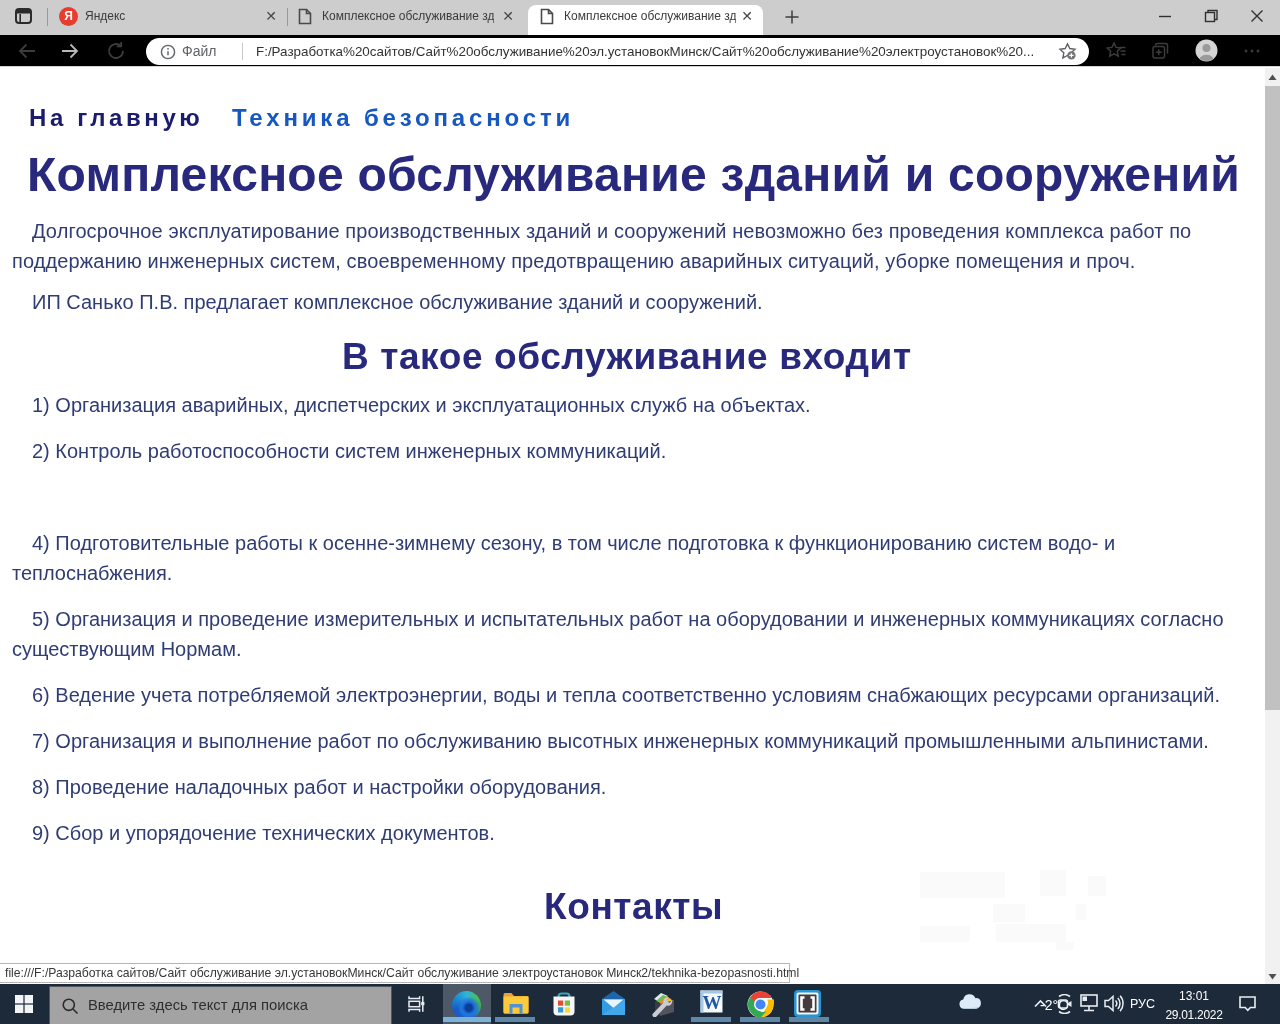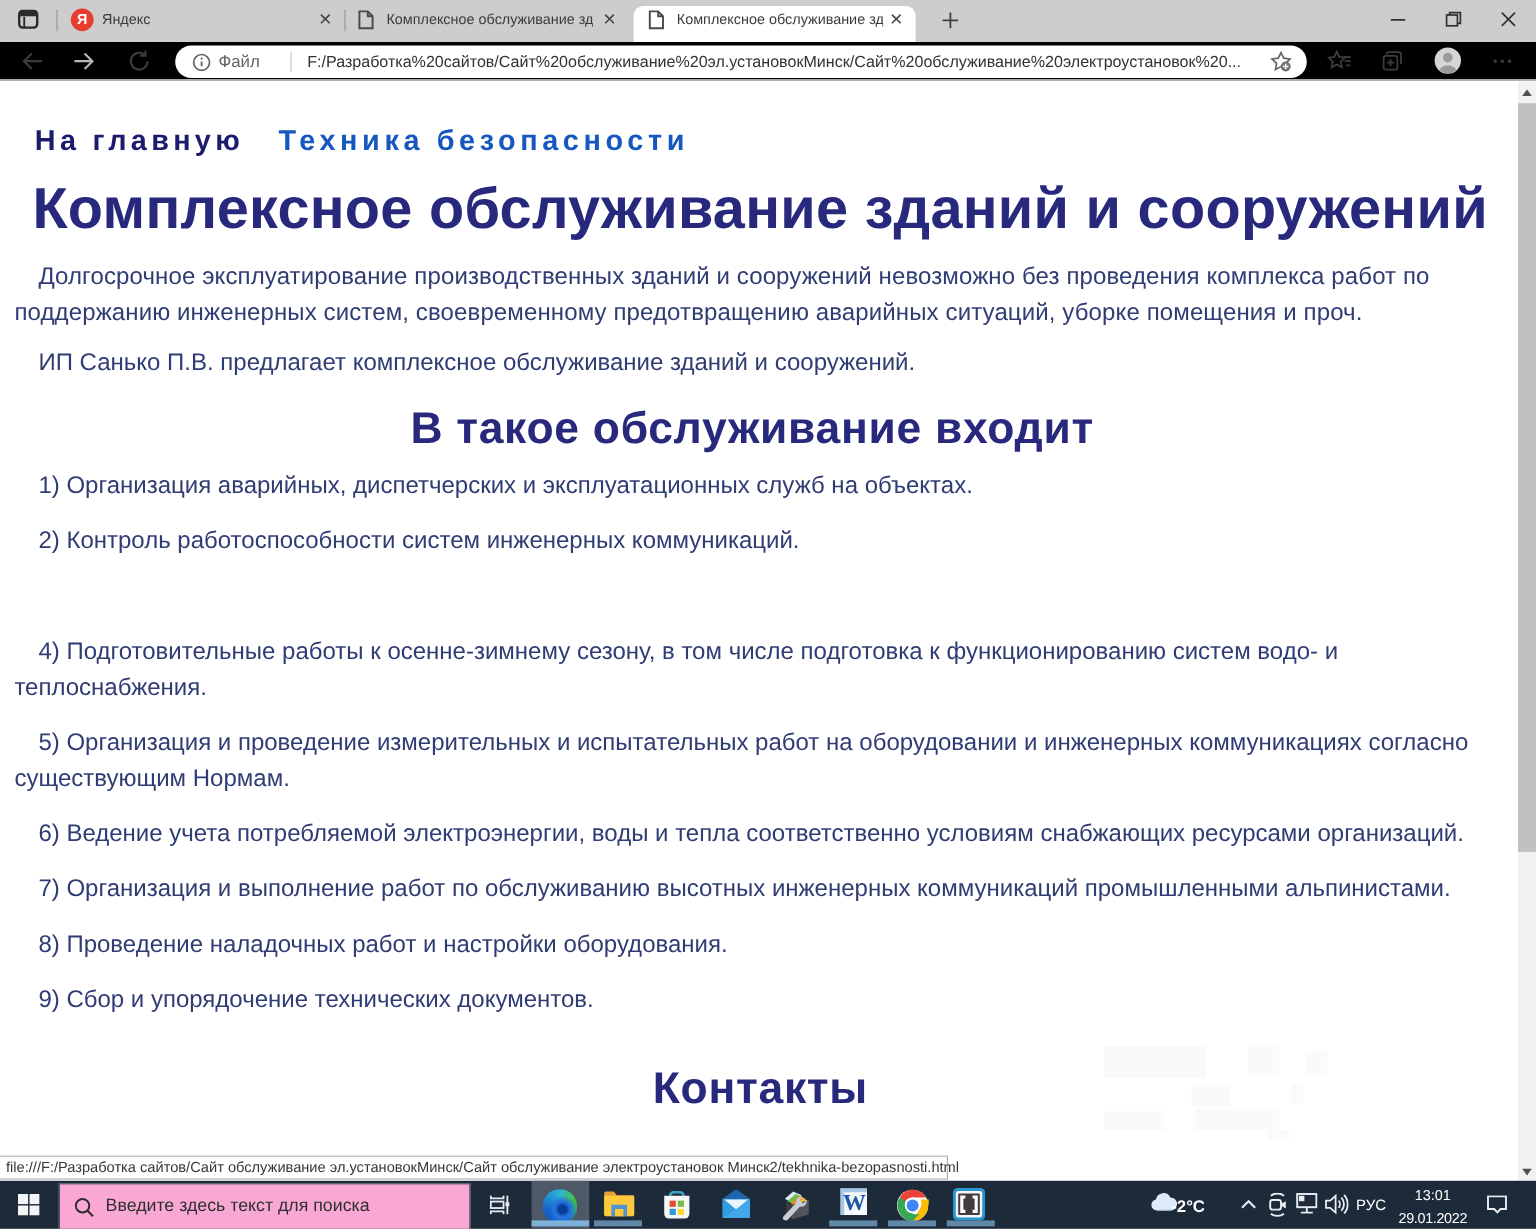--- a/index.html
+++ b/index.html
@@ -18,21 +18,21 @@
   #page { position:absolute; left:0; top:68px; width:1280px; height:916px; background:#fff; }
   .hdr { color:#28287d; font-weight:bold; position:absolute; white-space:nowrap; }
   .body20 { position:absolute; left:12px; color:#303c74; font-size:20px; line-height:30px; text-indent:20px; white-space:nowrap; }
   
   #sbtrack { position:absolute; left:1265px; top:68px; width:15px; height:916px; background:#f1f1f1; }
   #sbthumb { position:absolute; left:1265px; top:86px; width:15px; height:624px; background:#c1c1c1; }
   
   #status { position:absolute; left:0; top:963px; width:790px; height:20px; background:#fff; border:1px solid #b5b5b5; border-left:none; font-size:12.2px; color:#383838; line-height:18px; padding-left:5px; white-space:nowrap; }
   
   #taskbar { position:absolute; left:0; top:984px; width:1280px; height:40px; background:#1d2a3a; }
-  #searchbox { position:absolute; left:49px; top:2px; width:343px; height:38px; background:#f9a8d4; border:1px solid #50565e; border-bottom:none; }
+  #searchbox { position:absolute; left:49px; top:2px; width:343px; height:38px; background:#a3a3a3; border:1px solid #50565e; border-bottom:none; }
   .tbtxt { position:absolute; color:#ffffff; font-size:15px; white-space:nowrap; }
   .underln { position:absolute; top:33px; height:5px; background:#5e87a8; }
 </style>
 </head>
 <body>
 
 <div id="tabbar">
 
   <svg class="abs" style="left:15px; top:8px;" width="18" height="17" viewBox="0 0 18 17">
     <rect x="1" y="1" width="15" height="14" rx="3" fill="none" stroke="#2b2b2b" stroke-width="2"></rect>
@@ -260,21 +260,21 @@
     <rect x="2.5" y="2.5" width="22" height="22" rx="2" fill="#f0f6fa"></rect>
     <rect x="4.5" y="4.5" width="18" height="18" rx="1" fill="#453a3c"></rect>
     <path d="M10.5 7.5 h-3 v12 h3 M16.5 7.5 h3 v12 h-3" fill="none" stroke="#ffffff" stroke-width="2.6"></path>
   </svg>
   <div class="underln" style="left:789px; width:40px;"></div>
 
   <svg class="abs" style="left:959px; top:9px;" width="23" height="18" viewBox="0 0 27 18">
     <path d="M6 17 a5.5 5.5 0 0 1 -1 -10.9 a7.5 7.5 0 0 1 14.3 -1.6 a5.8 5.8 0 0 1 2 11.4 a6 6 0 0 1 -2.3 1.1 z" fill="#dcebf7"></path>
     <path d="M4 16 a28 10 0 0 0 20 -1 a6 6 0 0 1 -3 2 L6 17 a5.5 5.5 0 0 1 -2 -1 z" fill="#b5d2e8"></path>
   </svg>
-  <div class="tbtxt" style="left:976px; top:13px; font-size:14px;font-weight:bold;">-2°C</div>
+  <div class="tbtxt" style="left:1040px; top:13px; font-size:14px;">-2°C</div>
   <svg class="abs" style="left:1034px; top:15px;" width="13" height="9" viewBox="0 0 13 9">
     <path d="M1 7.5 L6.5 2 L12 7.5" fill="none" stroke="#e9edf2" stroke-width="1.7"></path>
   </svg>
 
   <svg class="abs" style="left:1055px; top:10px;" width="19" height="20" viewBox="0 0 19 20">
     <path d="M4 2.5 a9 9 0 0 1 11 0" fill="none" stroke="#e9edf2" stroke-width="1.6"></path>
     <path d="M4 17.5 a9 9 0 0 0 11 0" fill="none" stroke="#e9edf2" stroke-width="1.6"></path>
     <rect x="3.5" y="6" width="9" height="8" rx="2" fill="none" stroke="#e9edf2" stroke-width="1.6"></rect>
     <path d="M13 9 l3.5 -2 v6 l-3.5 -2 z" fill="#e9edf2"></path>
   </svg>

